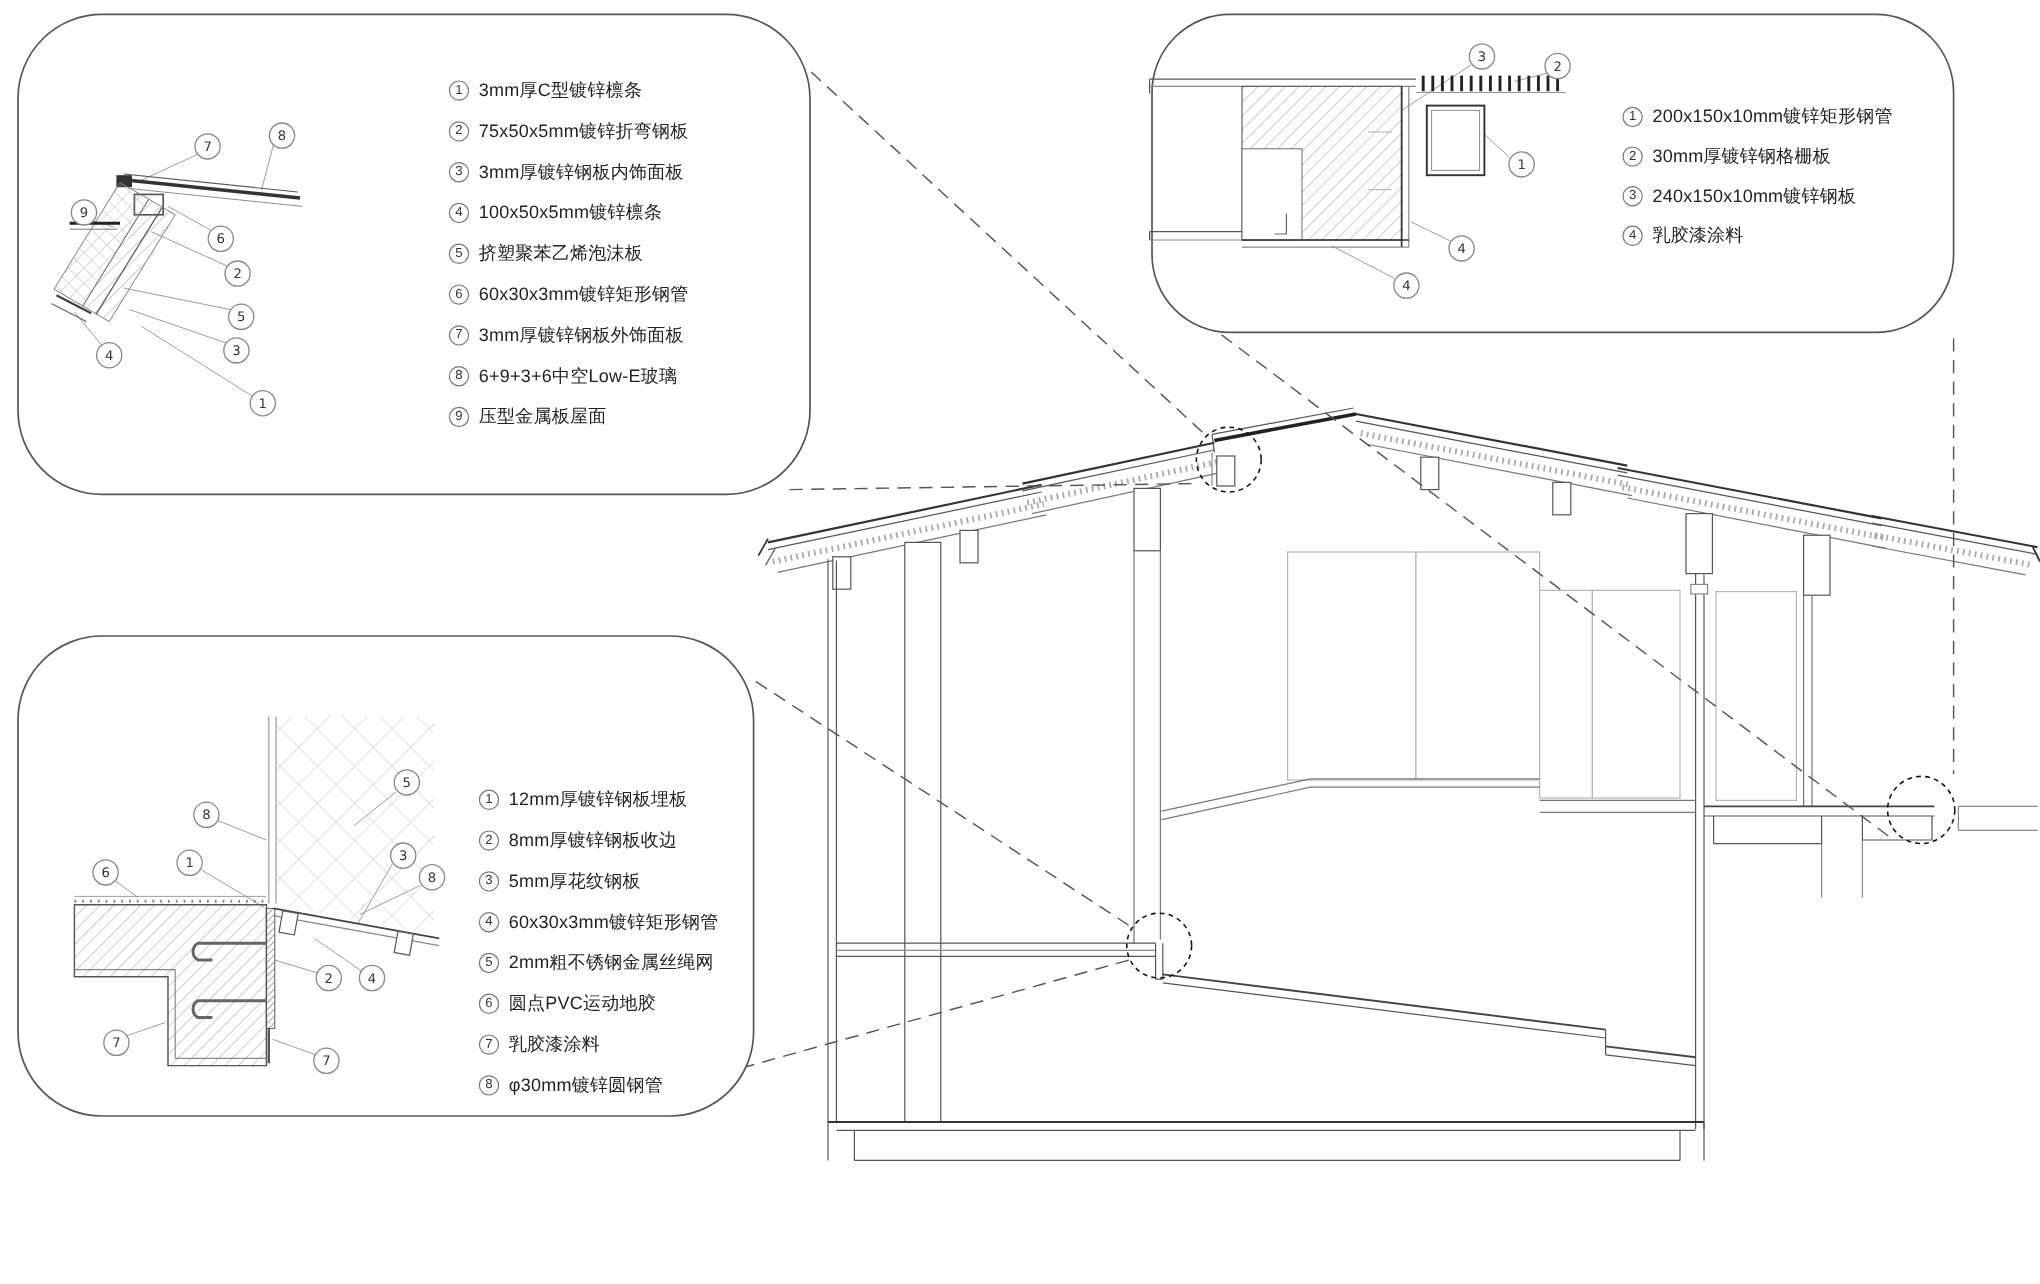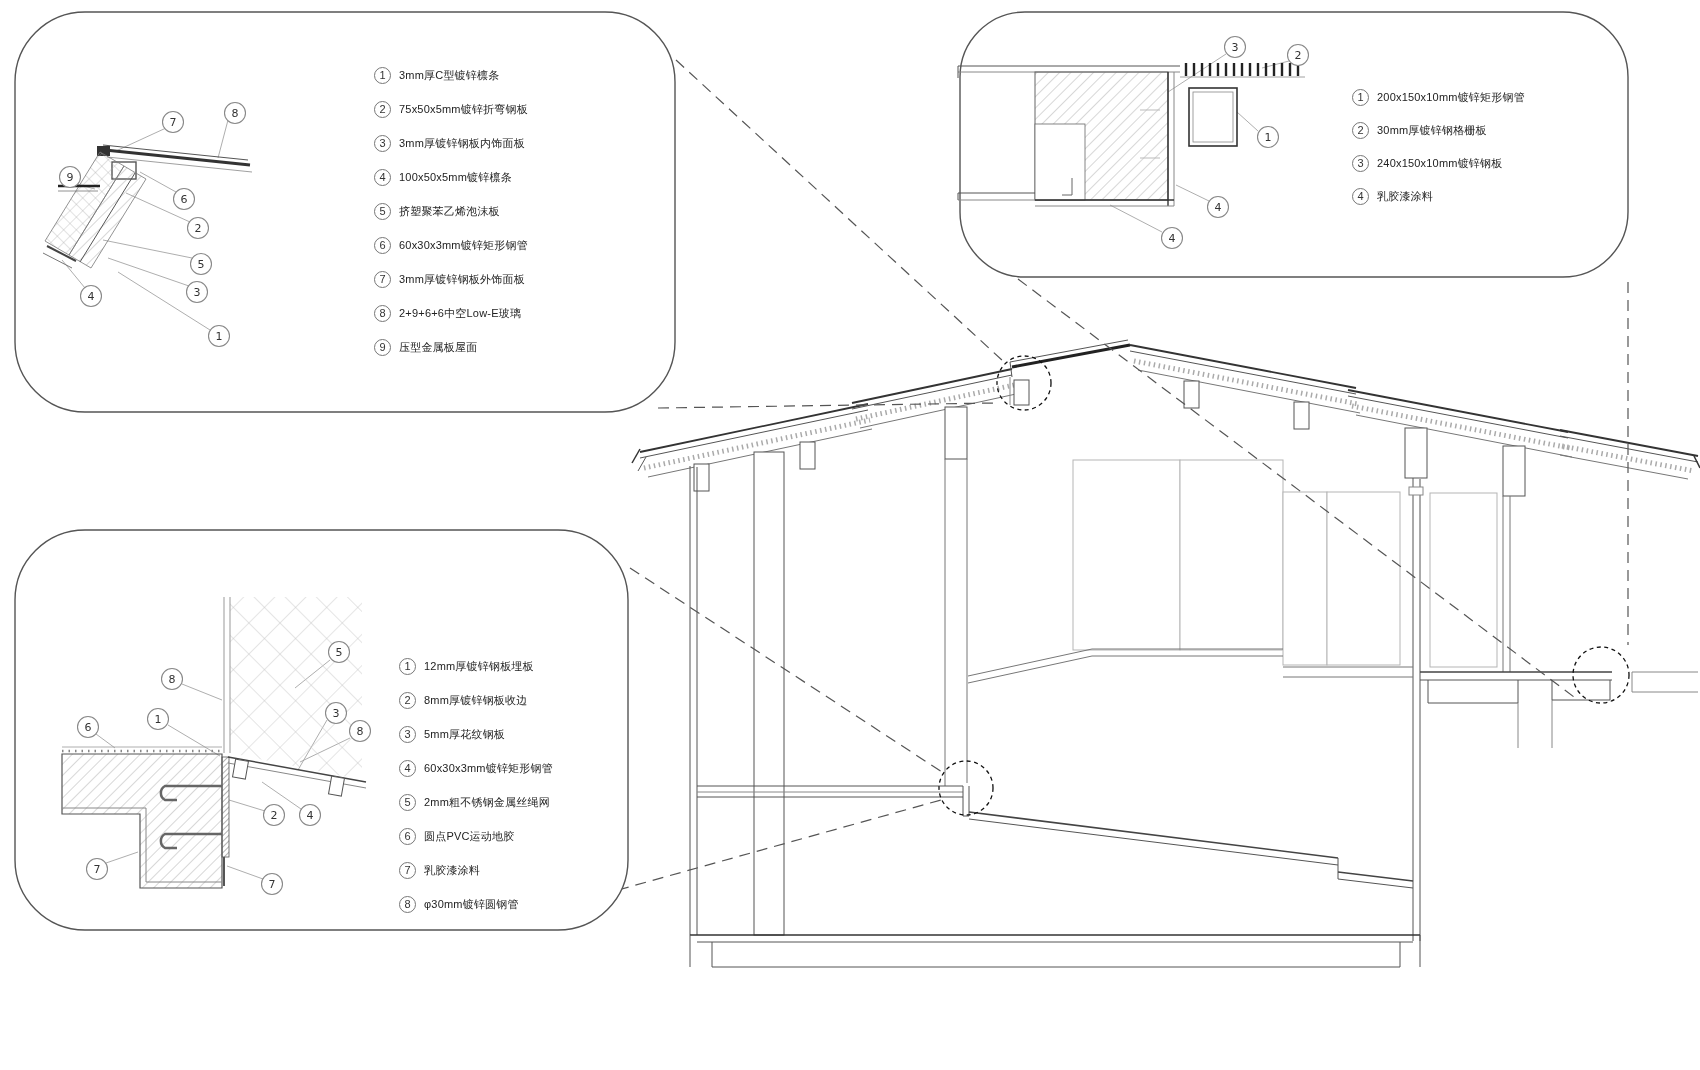--- a/index.html
+++ b/index.html
@@ -5,21 +5,21 @@
   html,body{margin:0;padding:0;background:#ffffff;}
   #canvas{position:relative;width:1700px;height:1070px;background:#ffffff;overflow:hidden;
           font-family:"Liberation Sans","DejaVu Sans",sans-serif;}
   #drawing{position:absolute;left:0;top:0;}
   .legend{position:absolute;z-index:5;}
   .legend-row{display:flex;align-items:center;}
   .legend-row.h34{height:34px;}
   .legend-row.h33{height:33px;}
   .lnum{flex:0 0 auto;width:17px;height:17px;border:1.2px solid #777;border-radius:50%;
         box-sizing:border-box;font-size:11px;line-height:14px;text-align:center;color:#333;}
-  .ltxt{margin-left:8px;font-size:11px;color:#222;letter-spacing:0.2px;white-space:nowrap;}
+  .ltxt{margin-left:8px;font-size:15px;color:#222;letter-spacing:0.2px;white-space:nowrap;}
 </style>
 </head>
 <body>
 
 <div id="canvas">
 
 <svg id="drawing" width="1700" height="1070" viewBox="0 0 1700 1070">
   <defs>
     <pattern id="hatch" patternUnits="userSpaceOnUse" width="8" height="8" patternTransform="rotate(45)">
       <line x1="0" y1="0" x2="0" y2="8" stroke="#9a9a9a" stroke-width="0.8"></line>
@@ -373,21 +373,21 @@
       <span class="ltxt">60x30x3mm镀锌矩形钢管</span>
     </div>
 
     <div class="legend-row h34">
       <span class="lnum">7</span>
       <span class="ltxt">3mm厚镀锌钢板外饰面板</span>
     </div>
 
     <div class="legend-row h34">
       <span class="lnum">8</span>
-      <span class="ltxt">2+9+6+6中空Low-E玻璃</span>
+      <span class="ltxt">6+9+3+6中空Low-E玻璃</span>
     </div>
 
     <div class="legend-row h34">
       <span class="lnum">9</span>
       <span class="ltxt">压型金属板屋面</span>
     </div>
   </div>
 
 <div class="legend" style="left:1352px;top:81px;">
 

